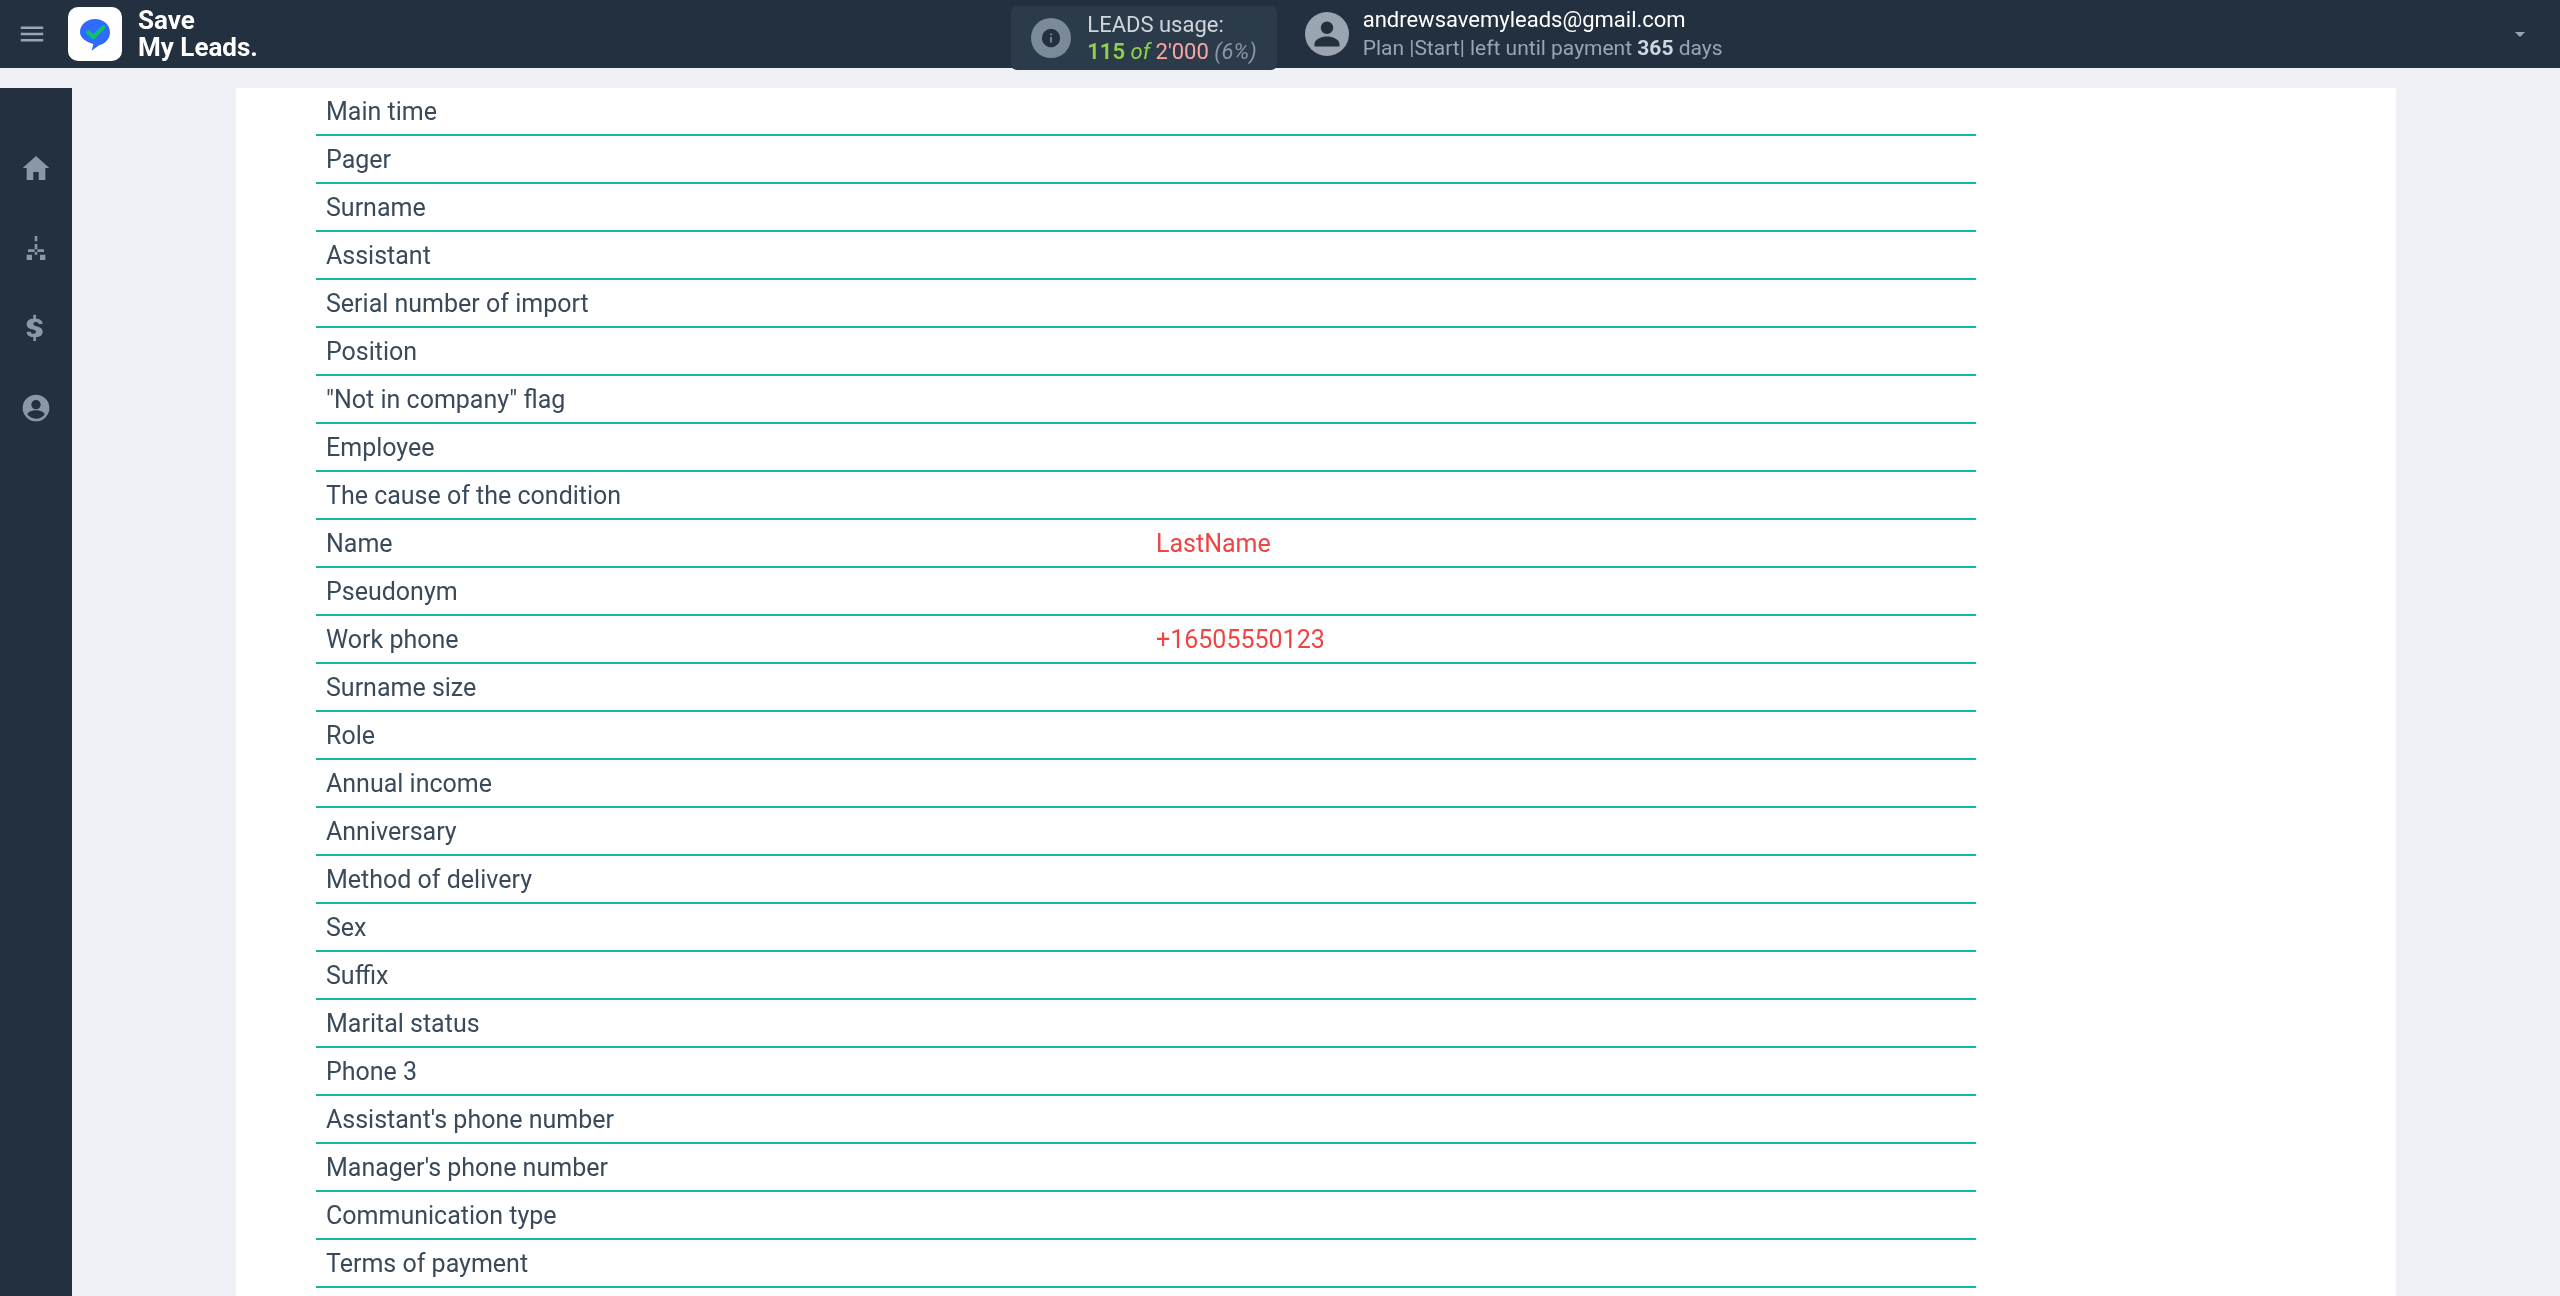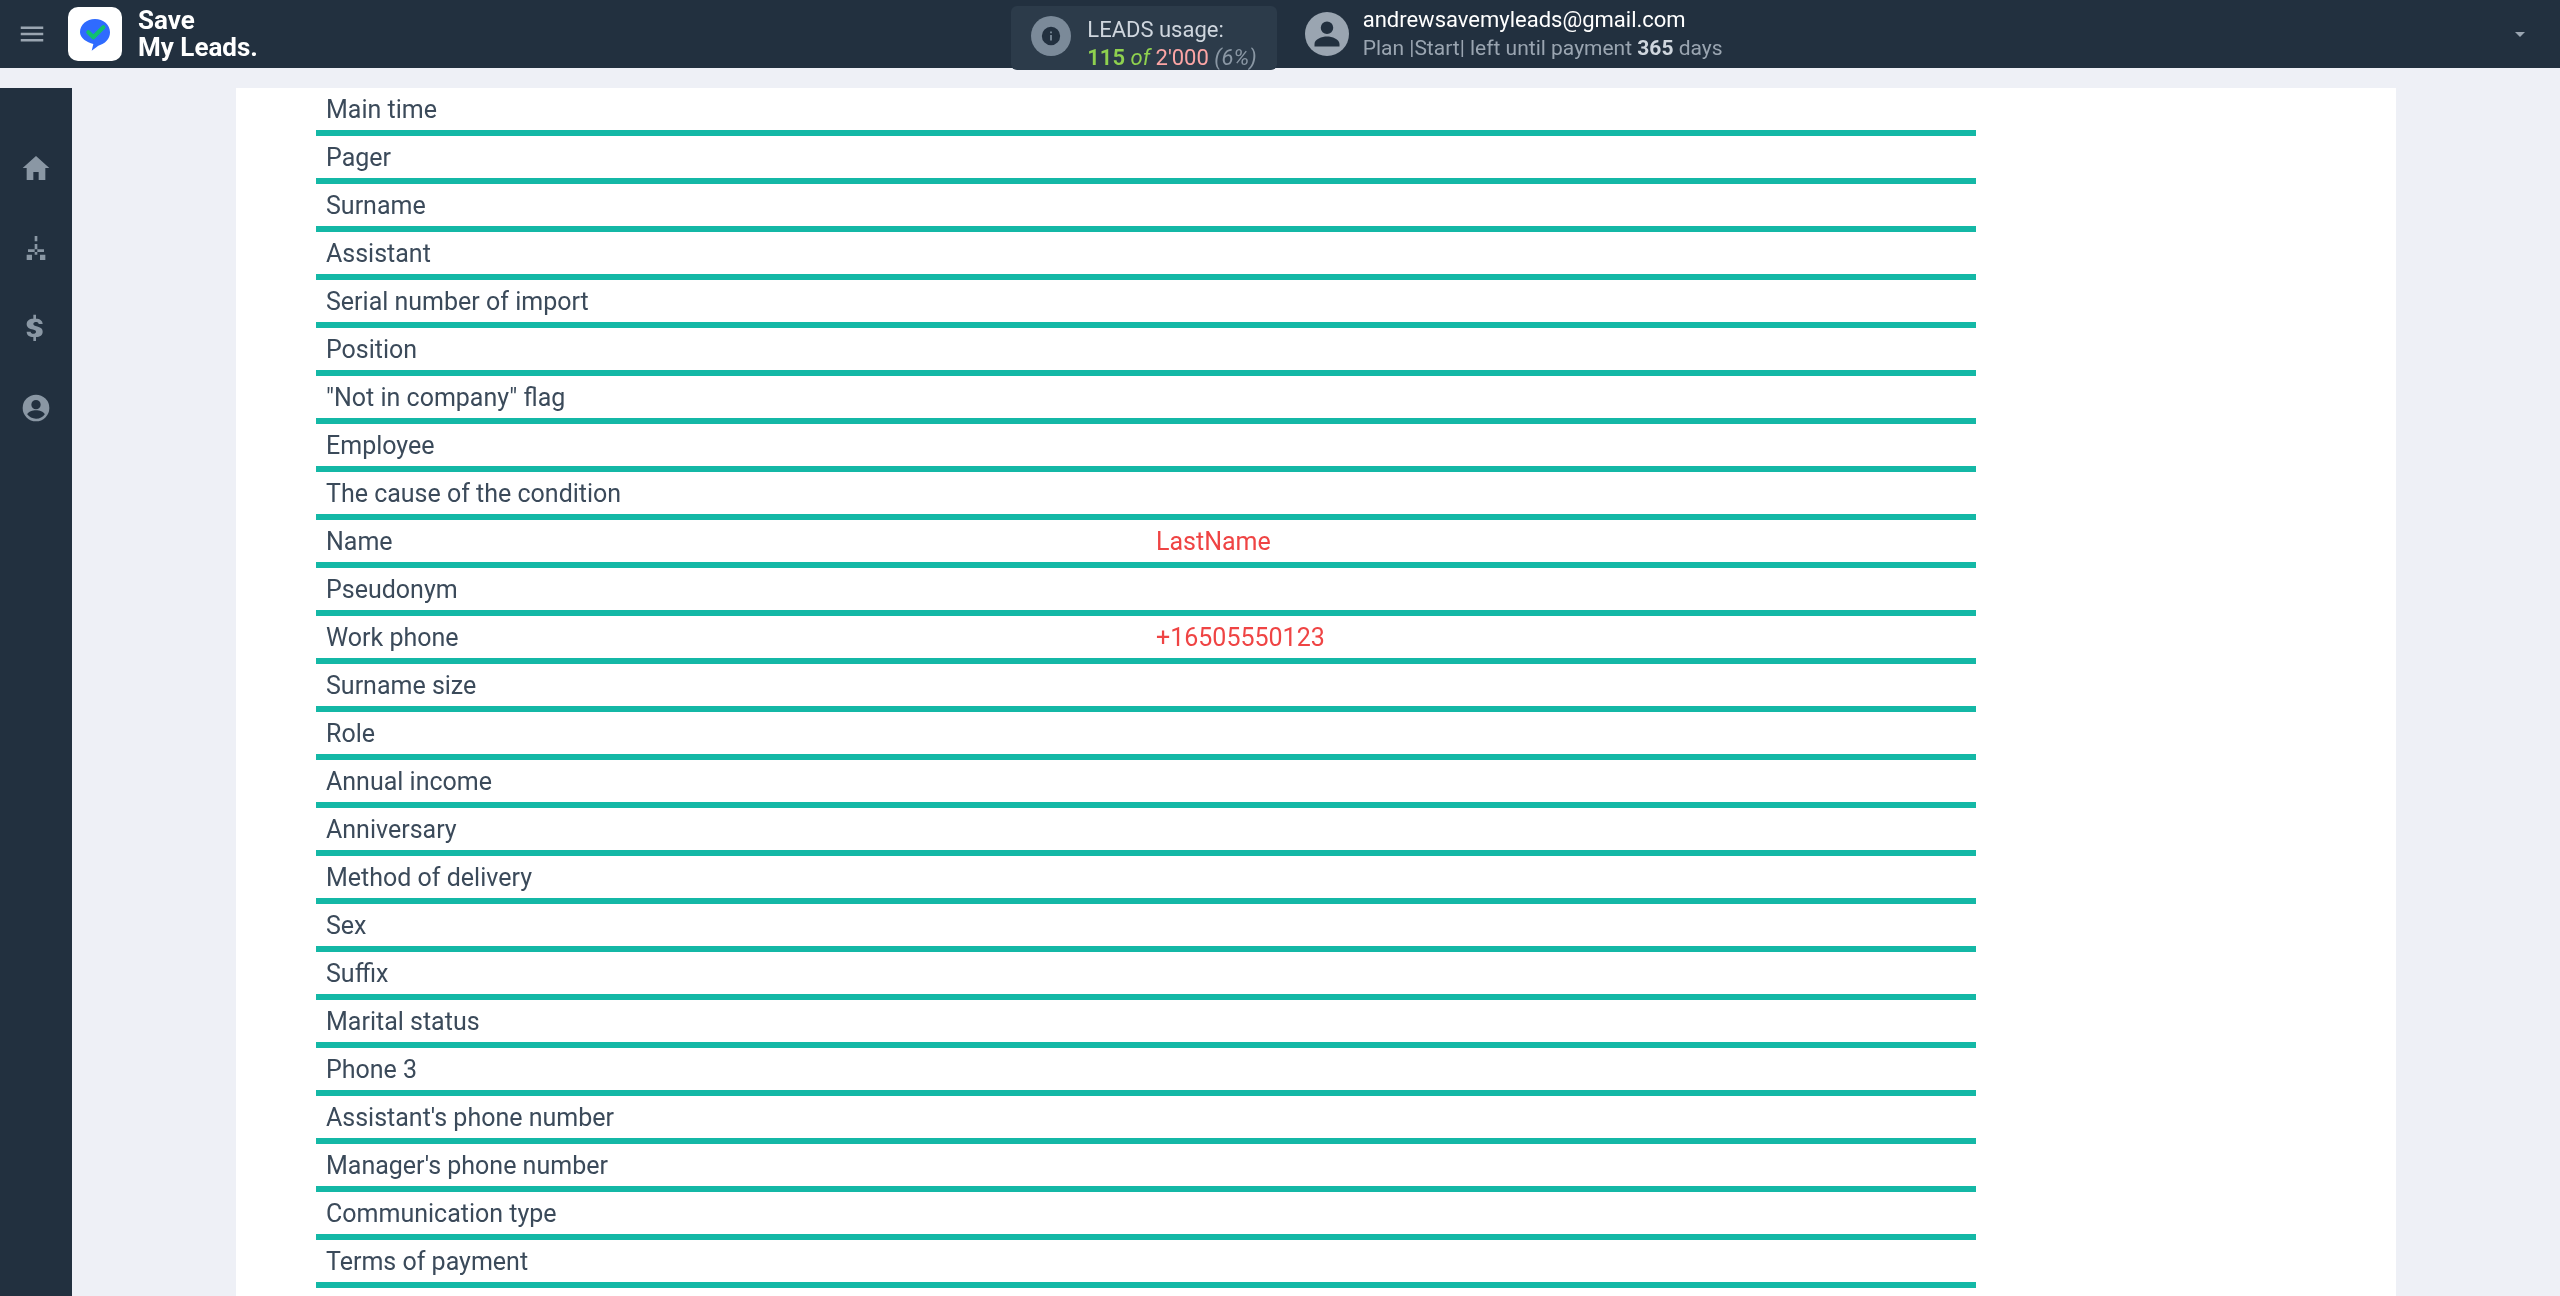--- a/index.html
+++ b/index.html
@@ -26,21 +26,21 @@
       width: 54px; height: 54px; border-radius: 10px; background: #fff;
       display: flex; align-items: center; justify-content: center; margin-right: 16px;
     }
     .logo-icon svg { width: 40px; height: 40px; }
     .logo-text { font-weight: 700; font-size: 26px; line-height: 1.05; color: #fff; }
 
     .usage-box {
       margin-left: auto;
       background: #2c3b4a;
       border-radius: 6px;
-      display: flex; 
+      display: flex; align-items: center;
       padding: 10px 20px;
       height: 64px;
       margin-right: 28px;
       margin-top: 8px;
     }
     .usage-info-icon {
       width: 40px; height: 40px; border-radius: 50%; background: #7b8a99;
       display: flex; align-items: center; justify-content: center; margin-right: 16px;
     }
     .usage-info-icon svg { width: 22px; height: 22px; fill: #22303f; }
@@ -87,21 +87,21 @@
       background: #fff;
       position: absolute;
       left: 0; right: 0; margin: 0 auto;
       width: 2160px;
       top: 0;
       height: 100%;
     }
     .rows { padding: 0 420px 0 80px; }
     .row {
       display: flex; align-items: center;
-      border-bottom: 6px solid #14b8a6;
+      border-bottom: 2px solid #14b8a6;
       height: 48px;
       padding: 0 10px;
       font-size: 25px;
       color: #4a5568;
     }
     .row .label { flex: 0 0 830px; color: #3b4a5a; }
     .row .value { color: #ef4444; }
   </style>
 </head>
 <body>

